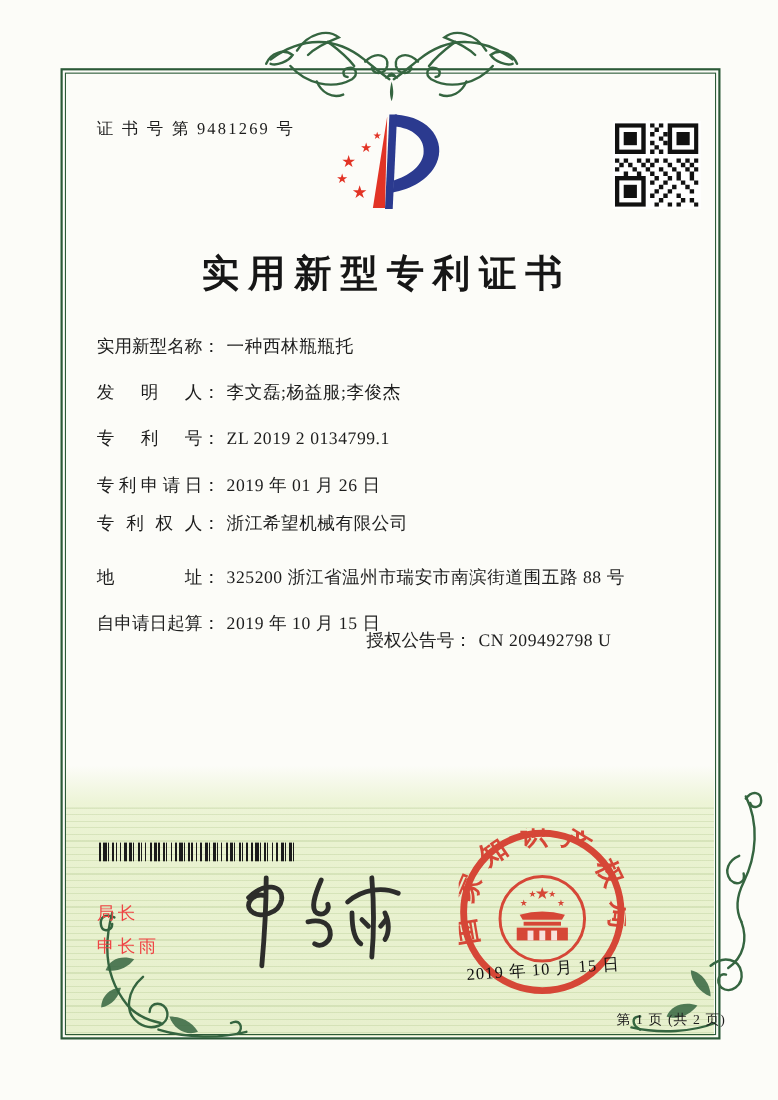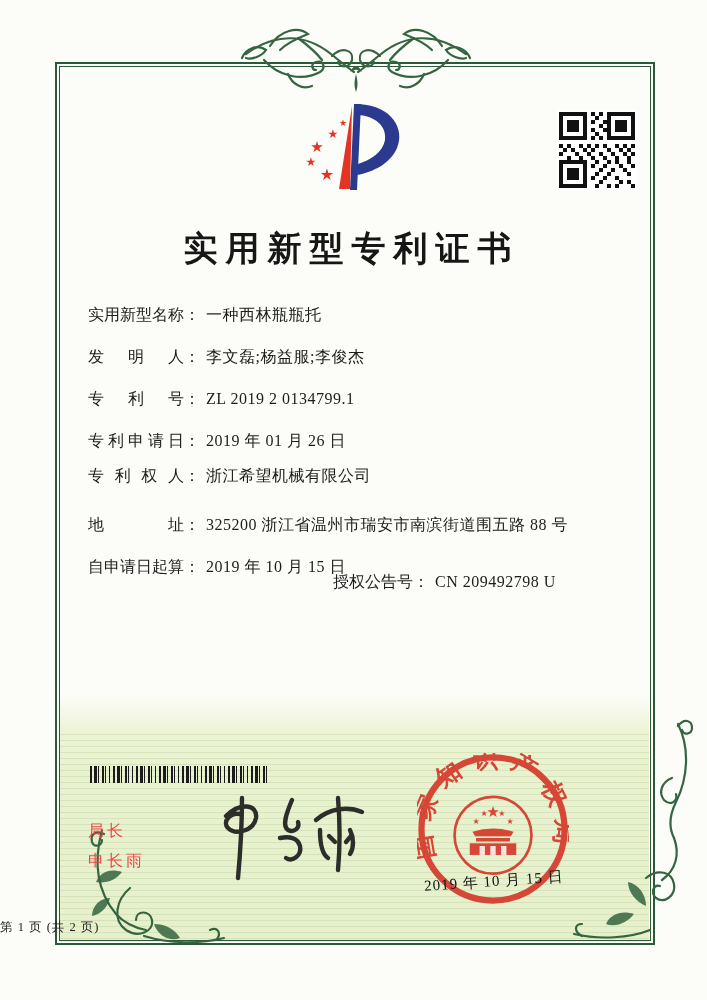--- a/index.html
+++ b/index.html
@@ -38,21 +38,21 @@
   .barcode{position:absolute;left:90px;top:766px;width:180px;height:17px;z-index:3;
     background:repeating-linear-gradient(90deg,#1b1b1b 0 2px,transparent 2px 4px,#1b1b1b 4px 7px,
       transparent 7px 8px,#1b1b1b 8px 9px,transparent 9px 12px,#1b1b1b 12px 14px,transparent 14px 15px,
       #1b1b1b 15px 16px,transparent 16px 19px,#1b1b1b 19px 20px,transparent 20px 23px);}
 
   .director{position:absolute;left:88px;top:816px;font-size:16px;letter-spacing:3px;line-height:30px;z-index:3;color:#ef4444;}
   .sig{position:absolute;left:196px;top:786px;z-index:3;}
   .seal{position:absolute;left:417px;top:753px;opacity:.92;z-index:4;}
   .sealdate{position:absolute;left:424px;top:872px;font-size:15px;letter-spacing:1px;color:#111;
             transform:rotate(-4deg);z-index:5;white-space:nowrap;}
-  .footer{position:absolute;left:0;top:919px;width:660px;text-align:left;font-size:12.5px;letter-spacing:1px;z-index:3;}
+  .footer{position:absolute;left:0;top:919px;width:660px;text-align:right;font-size:12.5px;letter-spacing:1px;z-index:3;}
 </style>
 </head>
 <body>
 
 <div class="page">
 
   <div class="lowerbg"></div>
   <div class="lowertex"></div>
   <div class="frame"></div>
 
@@ -95,20 +95,21 @@
       <path d="M96,160 C108,150 122,154 124,166 C126,178 114,186 106,180 C100,174 104,166 110,168"></path>
       <path d="M100,212 C80,220 50,222 24,216"></path>
       <path d="M32,218 C24,214 24,206 32,206"></path>
     </g>
     <g fill="#356540" opacity=".85">
       <path d="M84,196 C72,192 60,196 56,206 C66,210 78,204 84,196 Z"></path>
       <path d="M96,188 C96,176 88,166 78,164 C78,174 86,184 96,188 Z"></path>
     </g>
   </svg>
 
+  <div class="certno">证 书 号 第 9481269 号</div>
 
   <svg class="logo" width="150" height="108" viewBox="0 0 150 108">
     <path fill="#2b3a8f" d="M76,8 C110,10 122,34 114,52 C107,68 90,76 74,79 L75,68 C88,64 100,56 102,44 C104,30 92,20 75,19 Z"></path>
     <polygon fill="#2b3a8f" points="71,8 78,8 74,94 67,94"></polygon>
     <polygon fill="#e23325" points="69,10 56,93 67,93"></polygon>
     <g fill="#e23325" font-family="DejaVu Sans, sans-serif">
       <text x="60" y="30" font-size="9" text-anchor="middle">★</text>
       <text x="50" y="42" font-size="12" text-anchor="middle">★</text>
       <text x="34" y="56" font-size="15" text-anchor="middle">★</text>
       <text x="28" y="70" font-size="12" text-anchor="middle">★</text>

